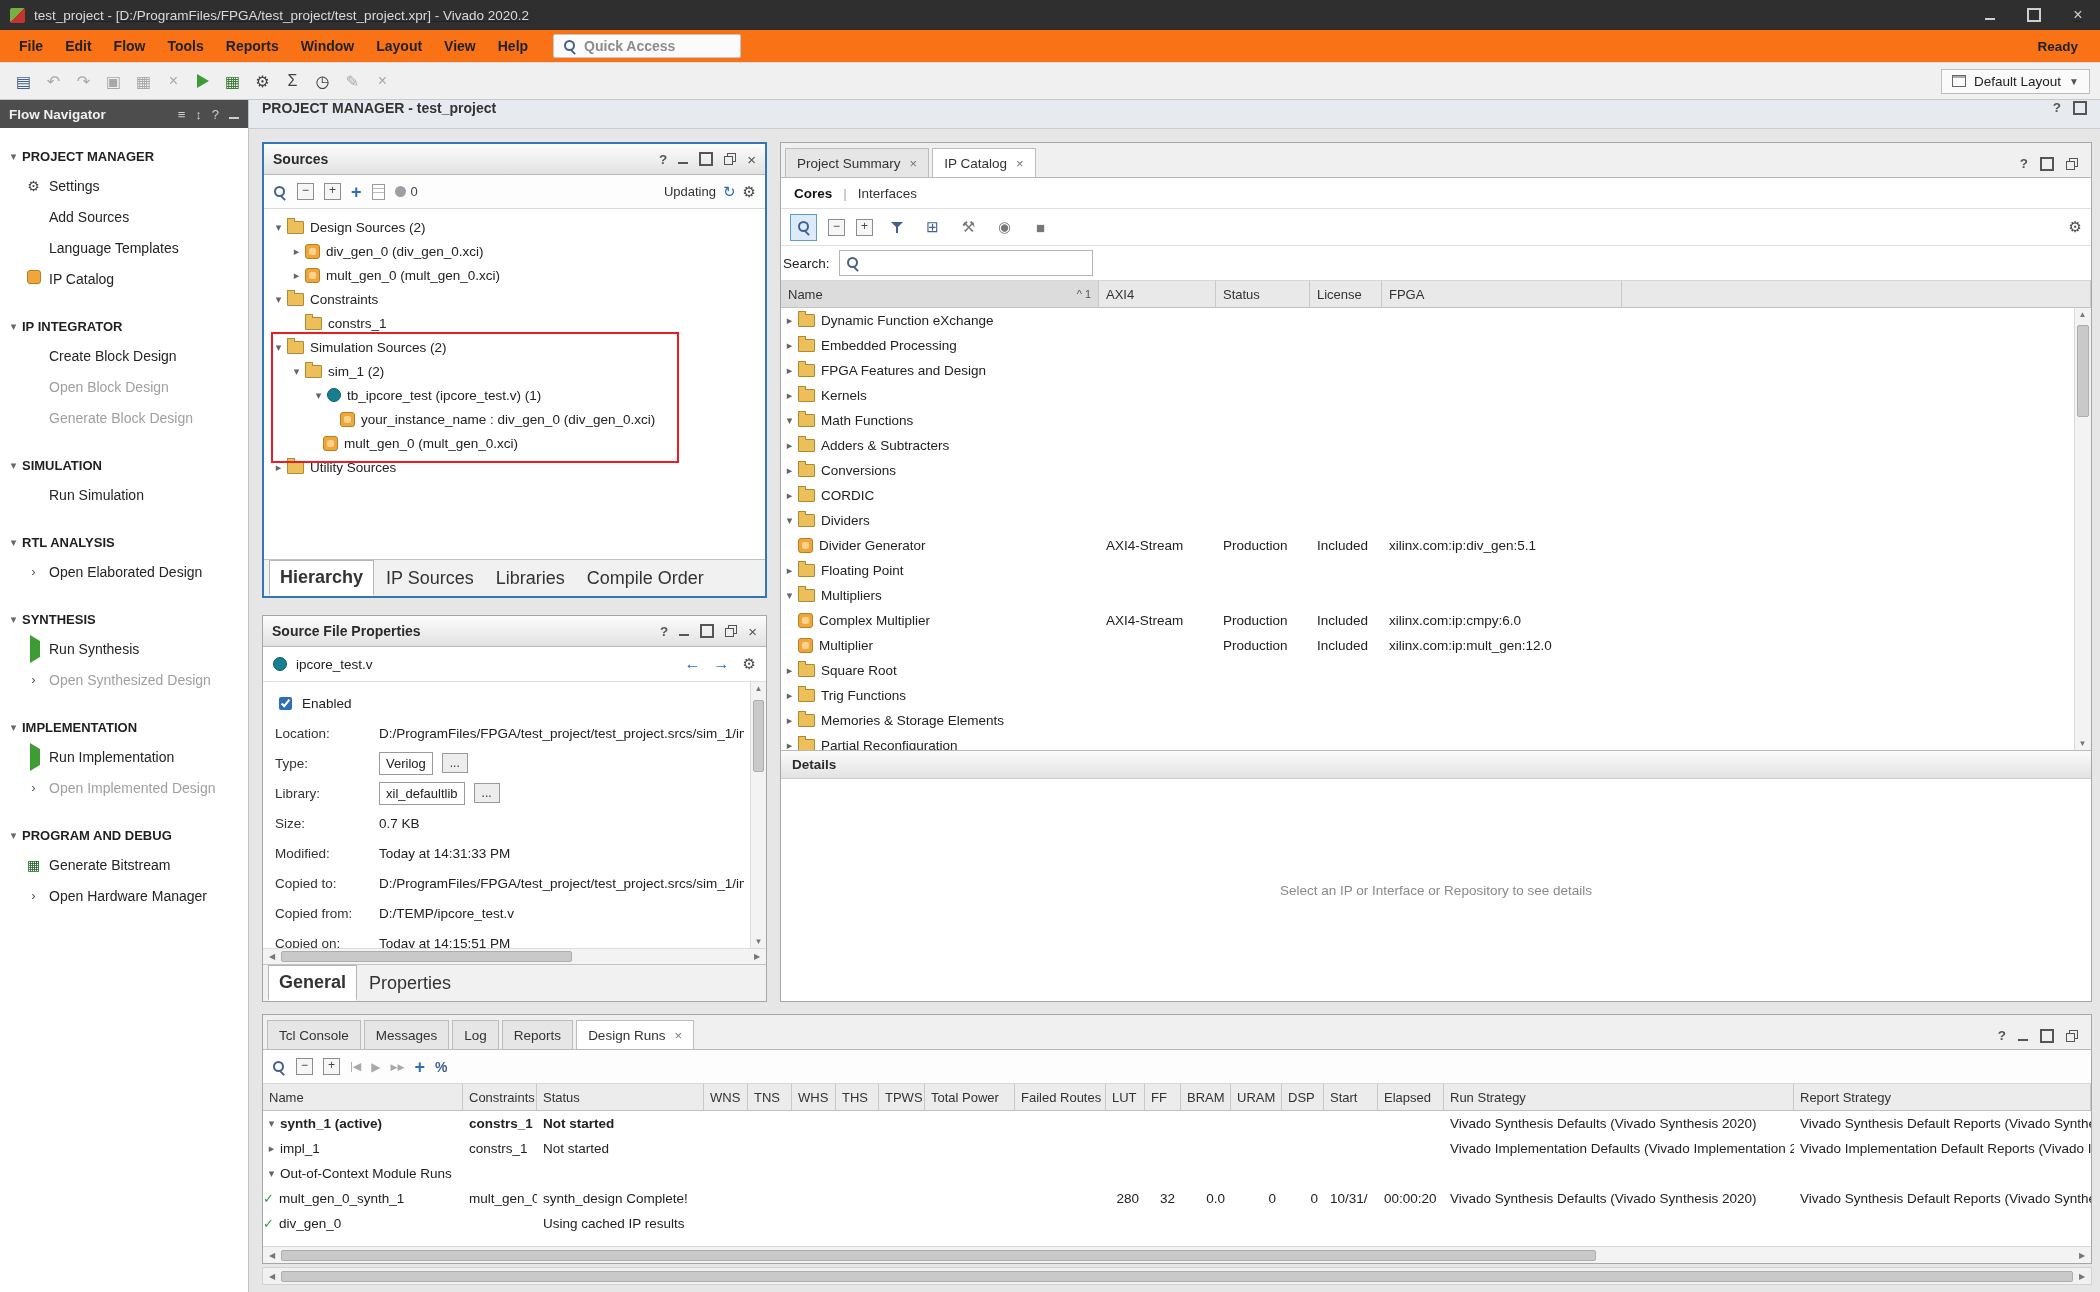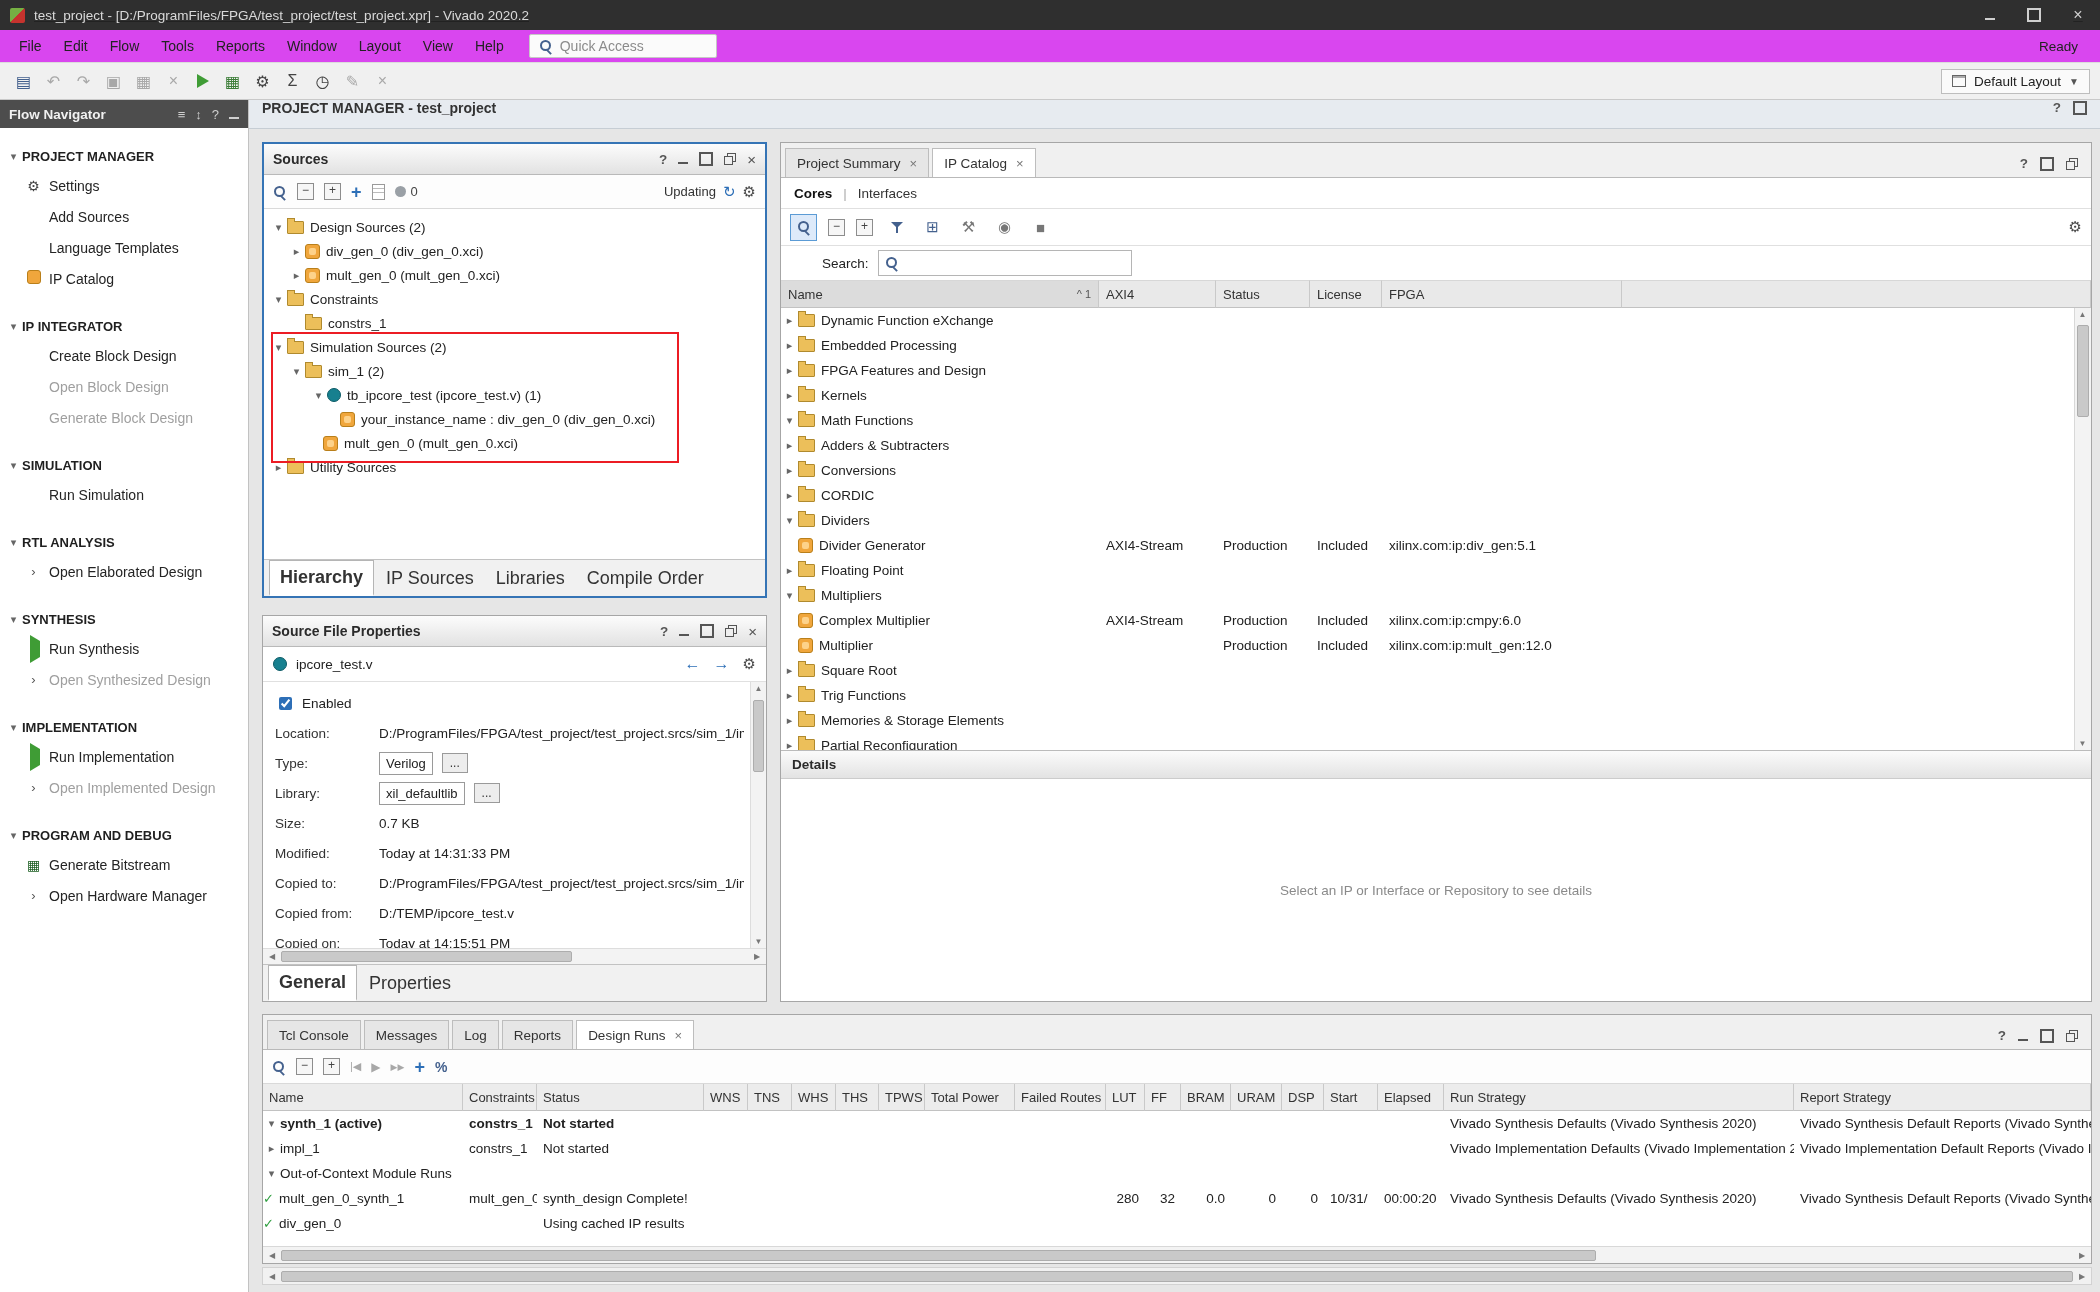--- a/index.html
+++ b/index.html
@@ -11,21 +11,21 @@
   .titlebar{height:30px;flex:0 0 auto;background:#2f2f2f;display:flex;align-items:center;padding:0 0 0 10px;gap:9px;text-decoration:underline;}
   .logo{width:15px;height:15px;border-radius:2px;background:linear-gradient(135deg,#76b043 0 50%,#c6332e 50% 100%);}
   .title-text{color:#d9d9d9;font-size:13.5px;white-space:nowrap;}
   .win-btns{margin-left:auto;display:flex;height:30px;}
   .wbtn{width:44px;display:flex;align-items:center;justify-content:center;color:#cfcfcf;}
   .wbtn .imin{border-color:#cfcfcf;}
   .wbtn .imax{border-color:#cfcfcf;}
   .wbtn.close{font-size:16px;}
 
   
-  .menubar{height:32px;flex:0 0 auto;display:flex;align-items:center;background:#d946ef;border-bottom:1px solid #dcdcdc;padding:0 8px;}
+  .menubar{height:32px;flex:0 0 auto;display:flex;align-items:center;background:#f97316;border-bottom:1px solid #dcdcdc;padding:0 8px;font-weight:bold;}
   .menu-item{padding:5px 11px;font-size:14px;color:#222;}
   .qa-box{margin-left:14px;display:flex;align-items:center;gap:7px;border:1px solid #c6c6c6;background:#fbfbfb;border-radius:2px;padding:3px 9px;width:168px;color:#8c8c8c;font-size:14px;}
   .ready{margin-left:auto;padding-right:14px;font-size:13.5px;color:#222;}
 
   
   .toolbar{height:36px;flex:0 0 auto;display:flex;align-items:center;gap:3px;background:#f0f0f0;border-bottom:1px solid #c9c9c9;padding:0 10px;}
   .tbtn{width:27px;height:27px;display:flex;align-items:center;justify-content:center;font-size:16px;color:#44618e;}
   .tbtn.dim{color:#a8a8a8;}
   .tbtn.dark{color:#444;}
   .tbtn.green{color:#3c7d38;}
@@ -135,21 +135,21 @@
   .tab .tx{color:#777;font-size:13px;}
   .tabbar .bar-icons{margin-left:auto;display:flex;gap:12px;align-items:center;padding:0 9px 6px 0;}
   .subtabs{flex:0 0 30px;display:flex;align-items:center;gap:11px;padding:0 13px;border-bottom:1px solid #e0e0e0;font-size:13.5px;}
   .subtab{color:#333;}
   .subtab.active{font-weight:bold;color:#111;}
   .ssep{color:#aaa;}
   .iptools{flex:0 0 36px;display:flex;align-items:center;gap:11px;padding:0 9px;border-bottom:1px solid #e0e0e0;}
   .itool{width:25px;height:25px;display:flex;align-items:center;justify-content:center;font-size:15px;color:#44618e;}
   .itool.boxed{border:1px solid #5b9bd5;background:#ddeafa;}
   .itool.gray{color:#777;}
-  .searchrow{flex:0 0 34px;display:flex;align-items:center;gap:9px;padding:0 2px;font-size:13.5px;margin-left:39px;}
+  .searchrow{flex:0 0 34px;display:flex;align-items:center;gap:9px;padding:0 2px;font-size:13.5px;}
   .searchbox{width:240px;height:24px;border:1px solid #b5b5b5;background:#fff;display:flex;align-items:center;padding:0 6px;gap:5px;}
 
   .ipgrid{display:grid;grid-template-columns:318px 117px 94px 72px 240px minmax(0,1fr);align-items:stretch;}
   .iphead>div{background:#e9e9e9;border-right:1px solid #c9c9c9;border-top:1px solid #d7d7d7;border-bottom:1px solid #c2c2c2;height:26px;display:flex;align-items:center;padding:0 7px;font-size:13px;color:#333;}
   .iphead .namehead{background:#dcdcdc;}
   .sortind{margin-left:auto;display:flex;gap:3px;color:#555;font-size:11px;align-items:center;}
   .iprows{flex:1;position:relative;overflow:hidden;}
   .irow{height:25px;}
   .irow>div{display:flex;align-items:center;padding:0 7px;font-size:13.5px;color:#222;white-space:nowrap;overflow:hidden;}
   .ipname{padding:0 !important;}

